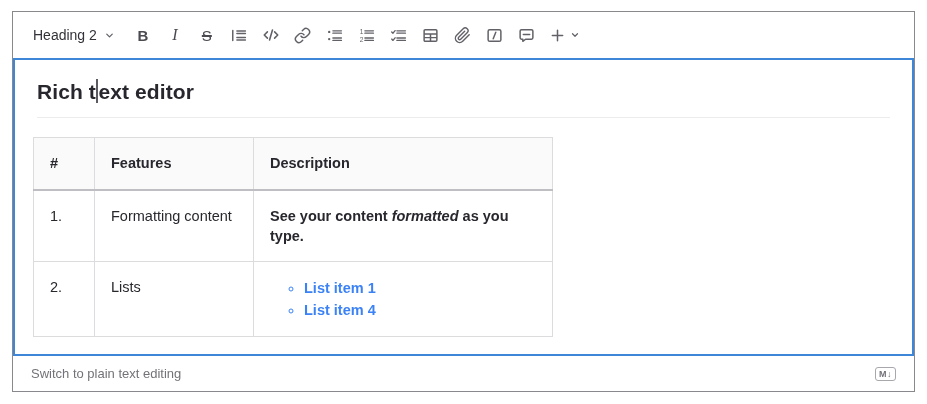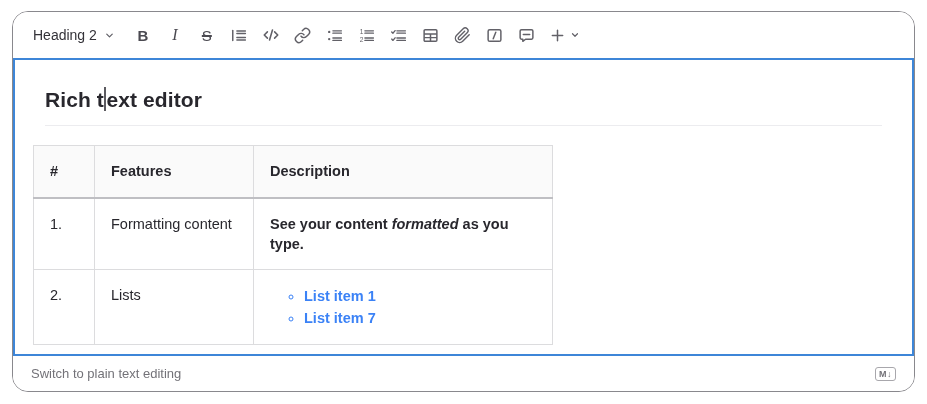--- a/index.html
+++ b/index.html
@@ -3,21 +3,21 @@
 <meta charset="utf-8">
 <style>
   html,body{margin:0;padding:0;}
   body{
     width:927px;height:404px;background:#ffffff;position:relative;
     font-family:"Liberation Sans", sans-serif;color:#28272d;
     -webkit-font-smoothing:antialiased;
   }
   .frame{
     position:absolute;left:12px;top:11px;width:903px;height:381px;
-    box-sizing:border-box;border:1px solid #89888d;border-radius:16px;
+    box-sizing:border-box;border:1px solid #89888d;border-radius:0;
     background:#fff;display:flex;flex-direction:column;overflow:hidden;
   }
   
   .toolbar{
     height:46px;flex:none;display:flex;align-items:center;
     padding:0 12px 0 14px;gap:8px;background:#fff;
   }
   .tbtn{
     height:26px;min-width:24px;display:flex;align-items:center;justify-content:center;
     background:none;border:none;border-radius:4px;color:#626168;cursor:pointer;
@@ -30,21 +30,21 @@
   .glyph-i{font-size:16px;font-style:italic;font-family:"Liberation Serif", serif;color:#4b4a51;padding:0 2px;}
   .glyph-s{font-size:15px;color:#4b4a51;text-decoration:line-through;text-decoration-thickness:1.5px;}
   .tbtn svg{display:block;}
   .more{gap:5px;padding:0 3px;}
   
   .content{
     flex:1;border:2px solid #3e86d8;box-sizing:border-box;background:#fff;
     padding:13px 18px 0 18px;overflow:hidden;cursor:text;
   }
   .content h2{
-    margin:12px;padding:1px 0 12px 0;font-size:21px;line-height:1.3;font-weight:700;
+    margin:4px;padding:1px 0 12px 0;font-size:21px;line-height:1.3;font-weight:700;
     color:#28272d;border-bottom:1px solid #ececef;letter-spacing:.1px;
   }
   .caret{
     display:inline-block;width:1.5px;height:24px;background:#5b5a60;
     vertical-align:-4px;margin:0 .5px;
   }
   .content p{margin:17px 0 0 0;font-size:14.5px;line-height:1.4;color:#28272d;}
   .content a{color:#1f75cb;text-decoration:none;cursor:pointer;}
   
   table.doc{
@@ -229,21 +229,21 @@
           <td class="col-num">1.</td>
           <td class="col-feat">Formatting content</td>
           <td class="col-desc"><span>See your </span><strong>content</strong><span> </span><em>formatted</em><span> as you type.</span></td>
         </tr>
         <tr>
           <td class="col-num">2.</td>
           <td class="col-feat">Lists</td>
           <td class="col-desc cell-list">
             <ul class="cell-ul">
               <li>List item 1</li>
-              <li>List item 7</li>
+              <li>List item 4</li>
             </ul>
           </td>
         </tr>
       </tbody>
     </table>
   </div>
 
   <div class="footer">
     <button class="switch-link">Switch to plain text editing</button>
     <span class="md-badge">M↓</span>

